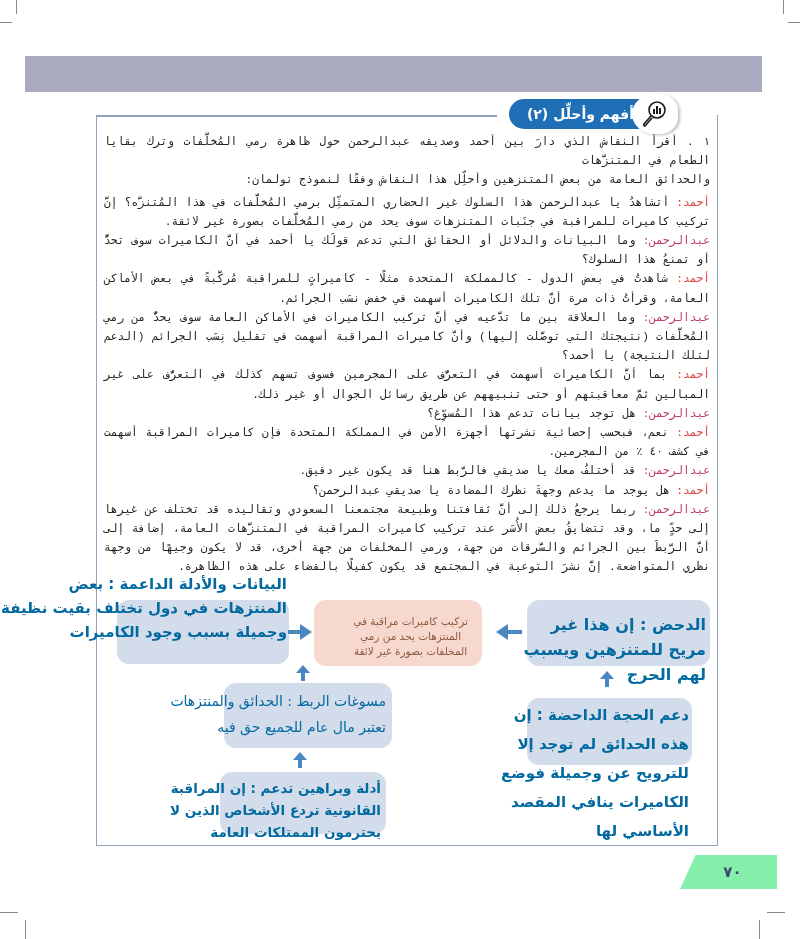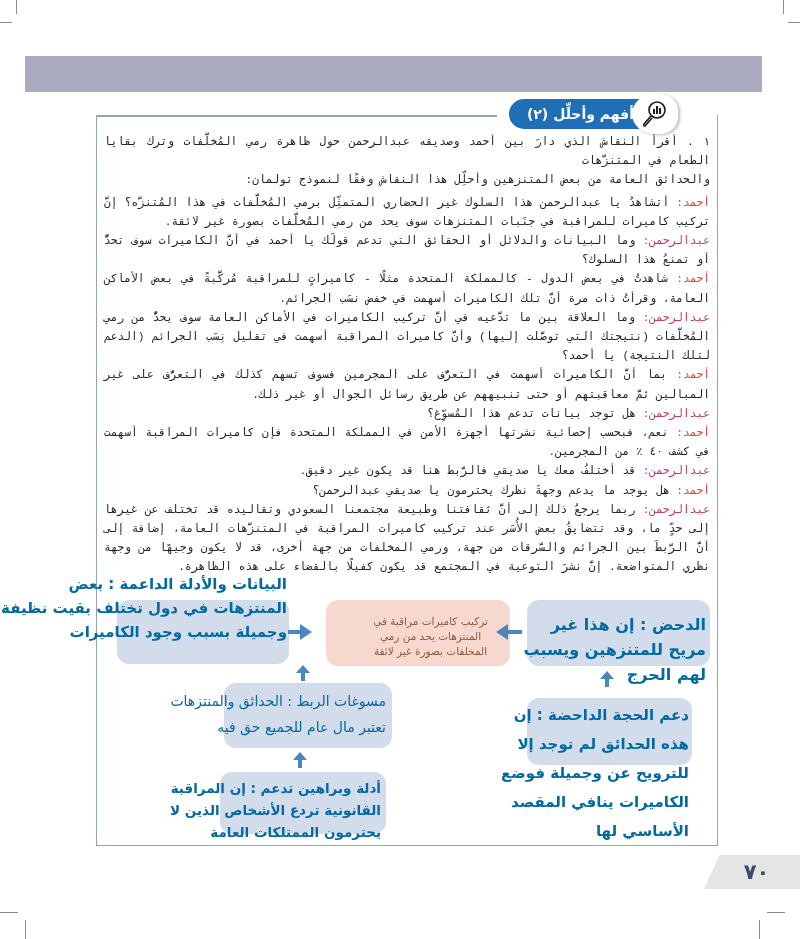--- a/index.html
+++ b/index.html
@@ -62,25 +62,25 @@
   }
   .over-light { font-weight: normal; }
 
   .center-text {
     color: #8d5a3e; font-size: 10.5px; line-height: 15px; text-align: center;
   }
 
   .arrow { position: absolute; }
 
   .page-num {
-    position: absolute; left: 704px; top: 855px; width: 97px; height: 34px;
-    background: #e5e5e5;
+    position: absolute; left: 680px; top: 855px; width: 97px; height: 34px;
+    background: #86efac;
     clip-path: polygon(16% 0, 100% 0, 100% 100%, 0 100%);
     display: flex; align-items: center; justify-content: center;
-    color: #3a4a6a; font-weight: bold; font-size: 21px; padding-left: 8px;
+    color: #3a4a6a; font-weight: bold; font-size: 15px; padding-left: 8px;
   }
 </style>
 </head>
 <body>
 
 <div class="crop" style="left:16px;top:0;width:1px;height:14px;"></div>
 <div class="crop" style="left:0;top:22px;width:12px;height:1px;"></div>
 <div class="crop" style="left:495px;top:0;width:0;height:0;"></div>
 <div class="crop" style="left:783px;top:0;width:1px;height:14px;"></div>
 <div class="crop" style="left:788px;top:22px;width:12px;height:1px;"></div>
@@ -113,26 +113,26 @@
   <p>والحدائق العامة من بعض المتنزهين وأحلِّل هذا النقاش وفقًا لنموذج تولمان:</p>
 
   <p class="gap"><span class="spk-a">أحمد:</span><span> أتشاهدُ يا عبدالرحمن هذا السلوك غير الحضاري المتمثِّل برمي المُخلَّفات في هذا المُتنزَّه؟ إنَّ تركيب كاميرات للمراقبة في جنَبات المتنزهات سوف يحد من رمي المُخلَّفات بصورة غير لائقة.</span></p>
   <p><span class="spk-b">عبدالرحمن:</span><span> وما البيانات والدلائل أو الحقائق التي تدعم قولَك يا أحمد في أنَّ الكاميرات سوف تحدُّ أو تمنعُ هذا السلوك؟</span></p>
   <p><span class="spk-a">أحمد:</span><span> شاهدتُ في بعض الدول - كالمملكة المتحدة مثلًا - كاميراتٍ للمراقبة مُركَّبةً في بعض الأماكن العامة، وقرأتُ ذات مرة أنَّ تلك الكاميرات أسهمت في خفض نسَب الجرائم.</span></p>
   <p><span class="spk-b">عبدالرحمن:</span><span> وما العلاقة بين ما تدَّعيه في أنَّ تركيب الكاميرات في الأماكن العامة سوف يحدُّ من رمي المُخلَّفات (نتيجتك التي توصَّلت إليها) وأنَّ كاميرات المراقبة أسهمت في تقليل نِسَب الجرائم (الدعم لتلك النتيجة) يا أحمد؟</span></p>
   <p><span class="spk-a">أحمد:</span><span> بما أنَّ الكاميرات أسهمت في التعرُّف على المجرمين فسوف تسهم كذلك في التعرُّف على غير المبالين ثمَّ معاقبتهم أو حتى تنبيههم عن طريق رسائل الجوال أو غير ذلك.</span></p>
   <p><span class="spk-b">عبدالرحمن:</span><span> هل توجد بيانات تدعم هذا المُسوِّغ؟</span></p>
   <p><span class="spk-a">أحمد:</span><span> نعم، فبحسب إحصائية نشرتها أجهزة الأمن في المملكة المتحدة فإن كاميرات المراقبة أسهمت في كشف ٤٠ ٪ من المجرمين.</span></p>
   <p><span class="spk-b">عبدالرحمن:</span><span> قد أختلفُ معك يا صديقي فالرَّبط هنا قد يكون غير دقيق.</span></p>
-  <p><span class="spk-a">أحمد:</span><span> هل يوجد ما يدعم وجهةَ نظرك يحترمون يا صديقي عبدالرحمن؟</span></p>
+  <p><span class="spk-a">أحمد:</span><span> هل يوجد ما يدعم وجهةَ نظرك المضادة يا صديقي عبدالرحمن؟</span></p>
   <p><span class="spk-b">عبدالرحمن:</span><span> ربما يرجعُ ذلك إلى أنَّ ثقافتنا وطبيعة مجتمعنا السعودي وتقاليده قد تختلف عن غيرها إلى حدٍّ ما، وقد تتضايقُ بعض الأُسَر عند تركيب كاميرات المراقبة في المتنزَّهات العامة، إضافة إلى أنَّ الرَّبطَ بين الجرائم والسَّرقات من جهة، ورمي المخلفات من جهة أخرى، قد لا يكون وجيهًا من وجهة نظري المتواضعة. إنَّ نشرَ التوعية في المجتمع قد يكون كفيلًا بالقضاء على هذه الظاهرة.</span></p>
 </div>
 
 <div class="box blue" style="left:117px;top:600px;width:172px;height:64px;"></div>
-<div class="box pink" style="left:326px;top:600px;width:184px;height:66px;padding-left:25px;">
+<div class="box pink" style="left:314px;top:600px;width:168px;height:66px;padding-left:25px;">
   <div class="center-text" style="padding:14px 10px 0 10px; direction:rtl;">تركيب كاميرات مراقبة في المنتزهات يحد من رمي المخلفات بصورة غير لائقة</div>
 </div>
 <div class="box blue" style="left:527px;top:600px;width:183px;height:66px;"></div>
 <div class="box blue" style="left:224px;top:683px;width:168px;height:65px;"></div>
 <div class="box blue" style="left:527px;top:698px;width:165px;height:67px;"></div>
 <div class="box blue" style="left:220px;top:772px;width:166px;height:62px;"></div>
 
 <div class="over" style="right:513px;top:572px;">
   <div>البيانات والأدلة الداعمة : بعض</div>
   <div>المنتزهات في دول تختلف بقيت نظيفة</div>

